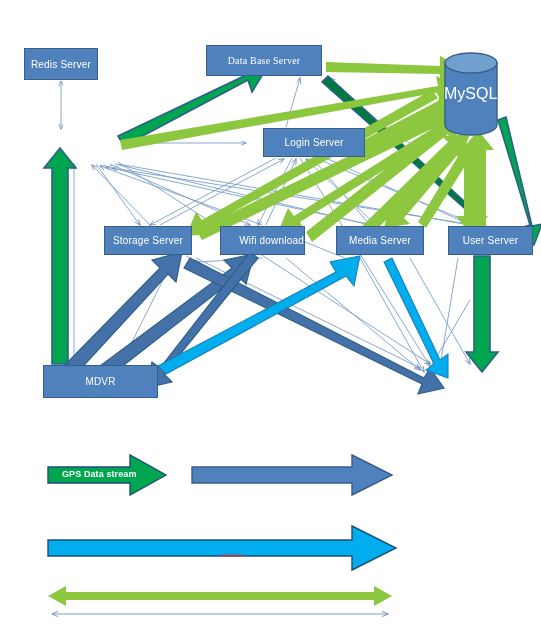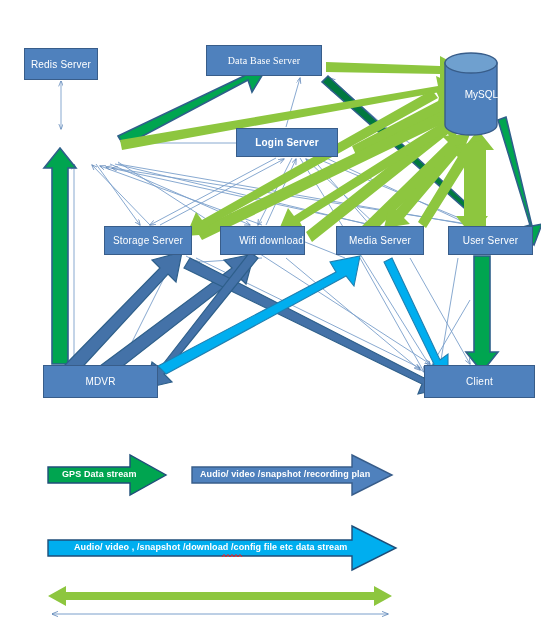--- a/index.html
+++ b/index.html
@@ -5,22 +5,22 @@
   html,body{margin:0;padding:0;background:#ffffff;}
   body{width:541px;height:637px;font-family:"Liberation Sans",sans-serif;overflow:hidden;}
   #stage{position:relative;width:541px;height:637px;}
   #canvas{position:absolute;left:0;top:0;width:541px;height:637px;}
 
   .node{position:absolute;box-sizing:border-box;display:flex;align-items:center;
         justify-content:center;text-align:center;color:#ffffff;font-size:10px;
         letter-spacing:.2px;line-height:1.1;z-index:5;}
   .box{background:#4F81BD;border:1.4px solid #385D8A;}
 
-  .cyl{position:absolute;z-index:5;display:flex;align-items:center;justify-content:flex-end;
-       color:#fff;font-size:10px;}
+  .cyl{position:absolute;z-index:5;display:flex;align-items:center;justify-content:flex-start;
+       color:#fff;font-size:16px;}
 
   .legend-label{position:absolute;color:#ffffff;font-size:9px;white-space:nowrap;z-index:6;
                 letter-spacing:.1px;font-weight:bold;}
 </style>
 </head>
 <body>
 
 <div id="stage">
   <svg id="canvas" viewBox="0 0 541 637">
     <defs>
@@ -143,21 +143,21 @@
 
   <div class="cyl" style="left:444px;top:52px;width:54px;height:84px;">
     <svg width="54" height="84" viewBox="0 0 54 84" style="position:absolute;left:0;top:0;">
       <path d="M1,11 L1,73 A26,10 0 0 0 53,73 L53,11 Z" fill="#4F81BD" stroke="#385D8A" stroke-width="1.4"></path>
       <ellipse cx="27" cy="11" rx="26" ry="10" fill="#6FA0CF" stroke="#385D8A" stroke-width="1.4"></ellipse>
     </svg>
     <span style="position:relative;z-index:2;">MySQL</span>
   </div>
 
 
-  <div class="node box" style="left:236px;top:128px;width:102px;height:29px;font-weight:bold;">
+  <div class="node box" style="left:263px;top:128px;width:102px;height:29px;">
     <span>Login Server</span>
   </div>
 
   <div class="node box" style="left:104px;top:226px;width:88px;height:29px;">
     <span>Storage Server</span>
   </div>
 
   <div class="node box" style="left:220px;top:226px;width:85px;height:29px;justify-content:flex-end;">
     <span>Wifi download</span>
   </div>
@@ -167,22 +167,17 @@
   </div>
 
   <div class="node box" style="left:448px;top:226px;width:85px;height:29px;text-align:center;">
     <span>User Server</span>
   </div>
 
   <div class="node box" style="left:43px;top:365px;width:115px;height:33px;">
     <span>MDVR</span>
   </div>
 
-  <div class="node box" style="left:424px;top:365px;width:111px;height:33px;">
-    <span>Client</span>
-  </div>
 
   <div class="legend-label" style="left:62px;top:469px;">GPS Data stream</div>
 
-  <div class="legend-label" style="left:200px;top:469px;">Audio/ video /snapshot /recording plan</div>
 
-  <div class="legend-label" style="left:74px;top:542px;">Audio/ video , /snapshot /download /config file etc data stream</div>
 </div>
 
 </body></html>

